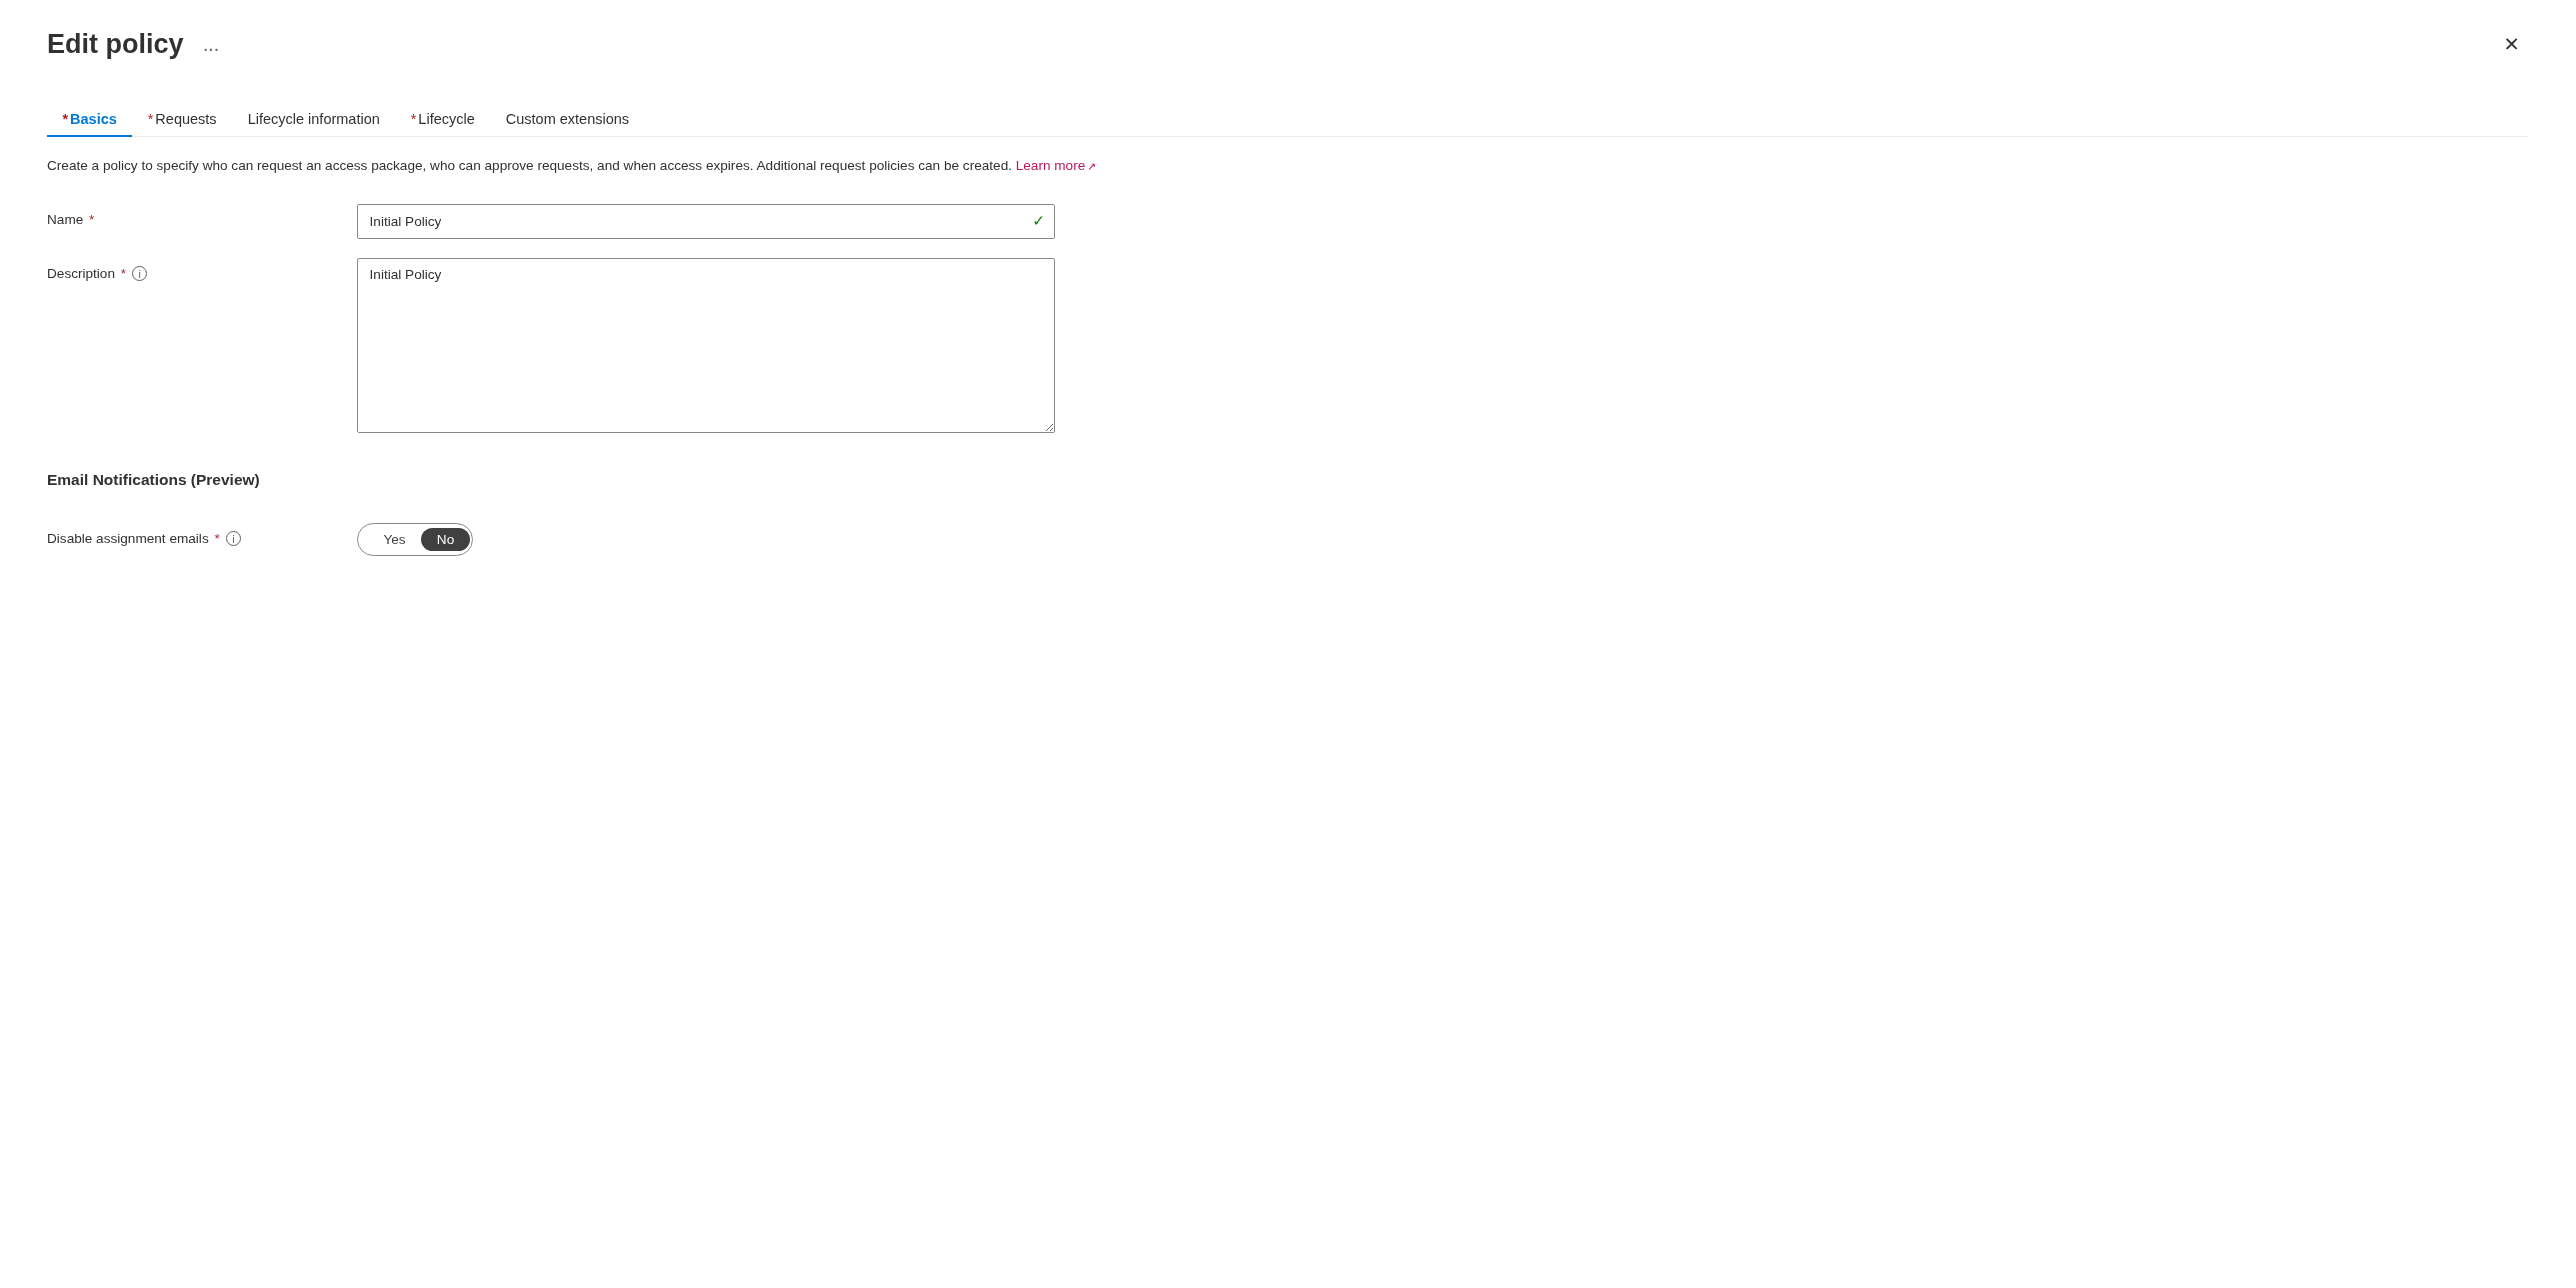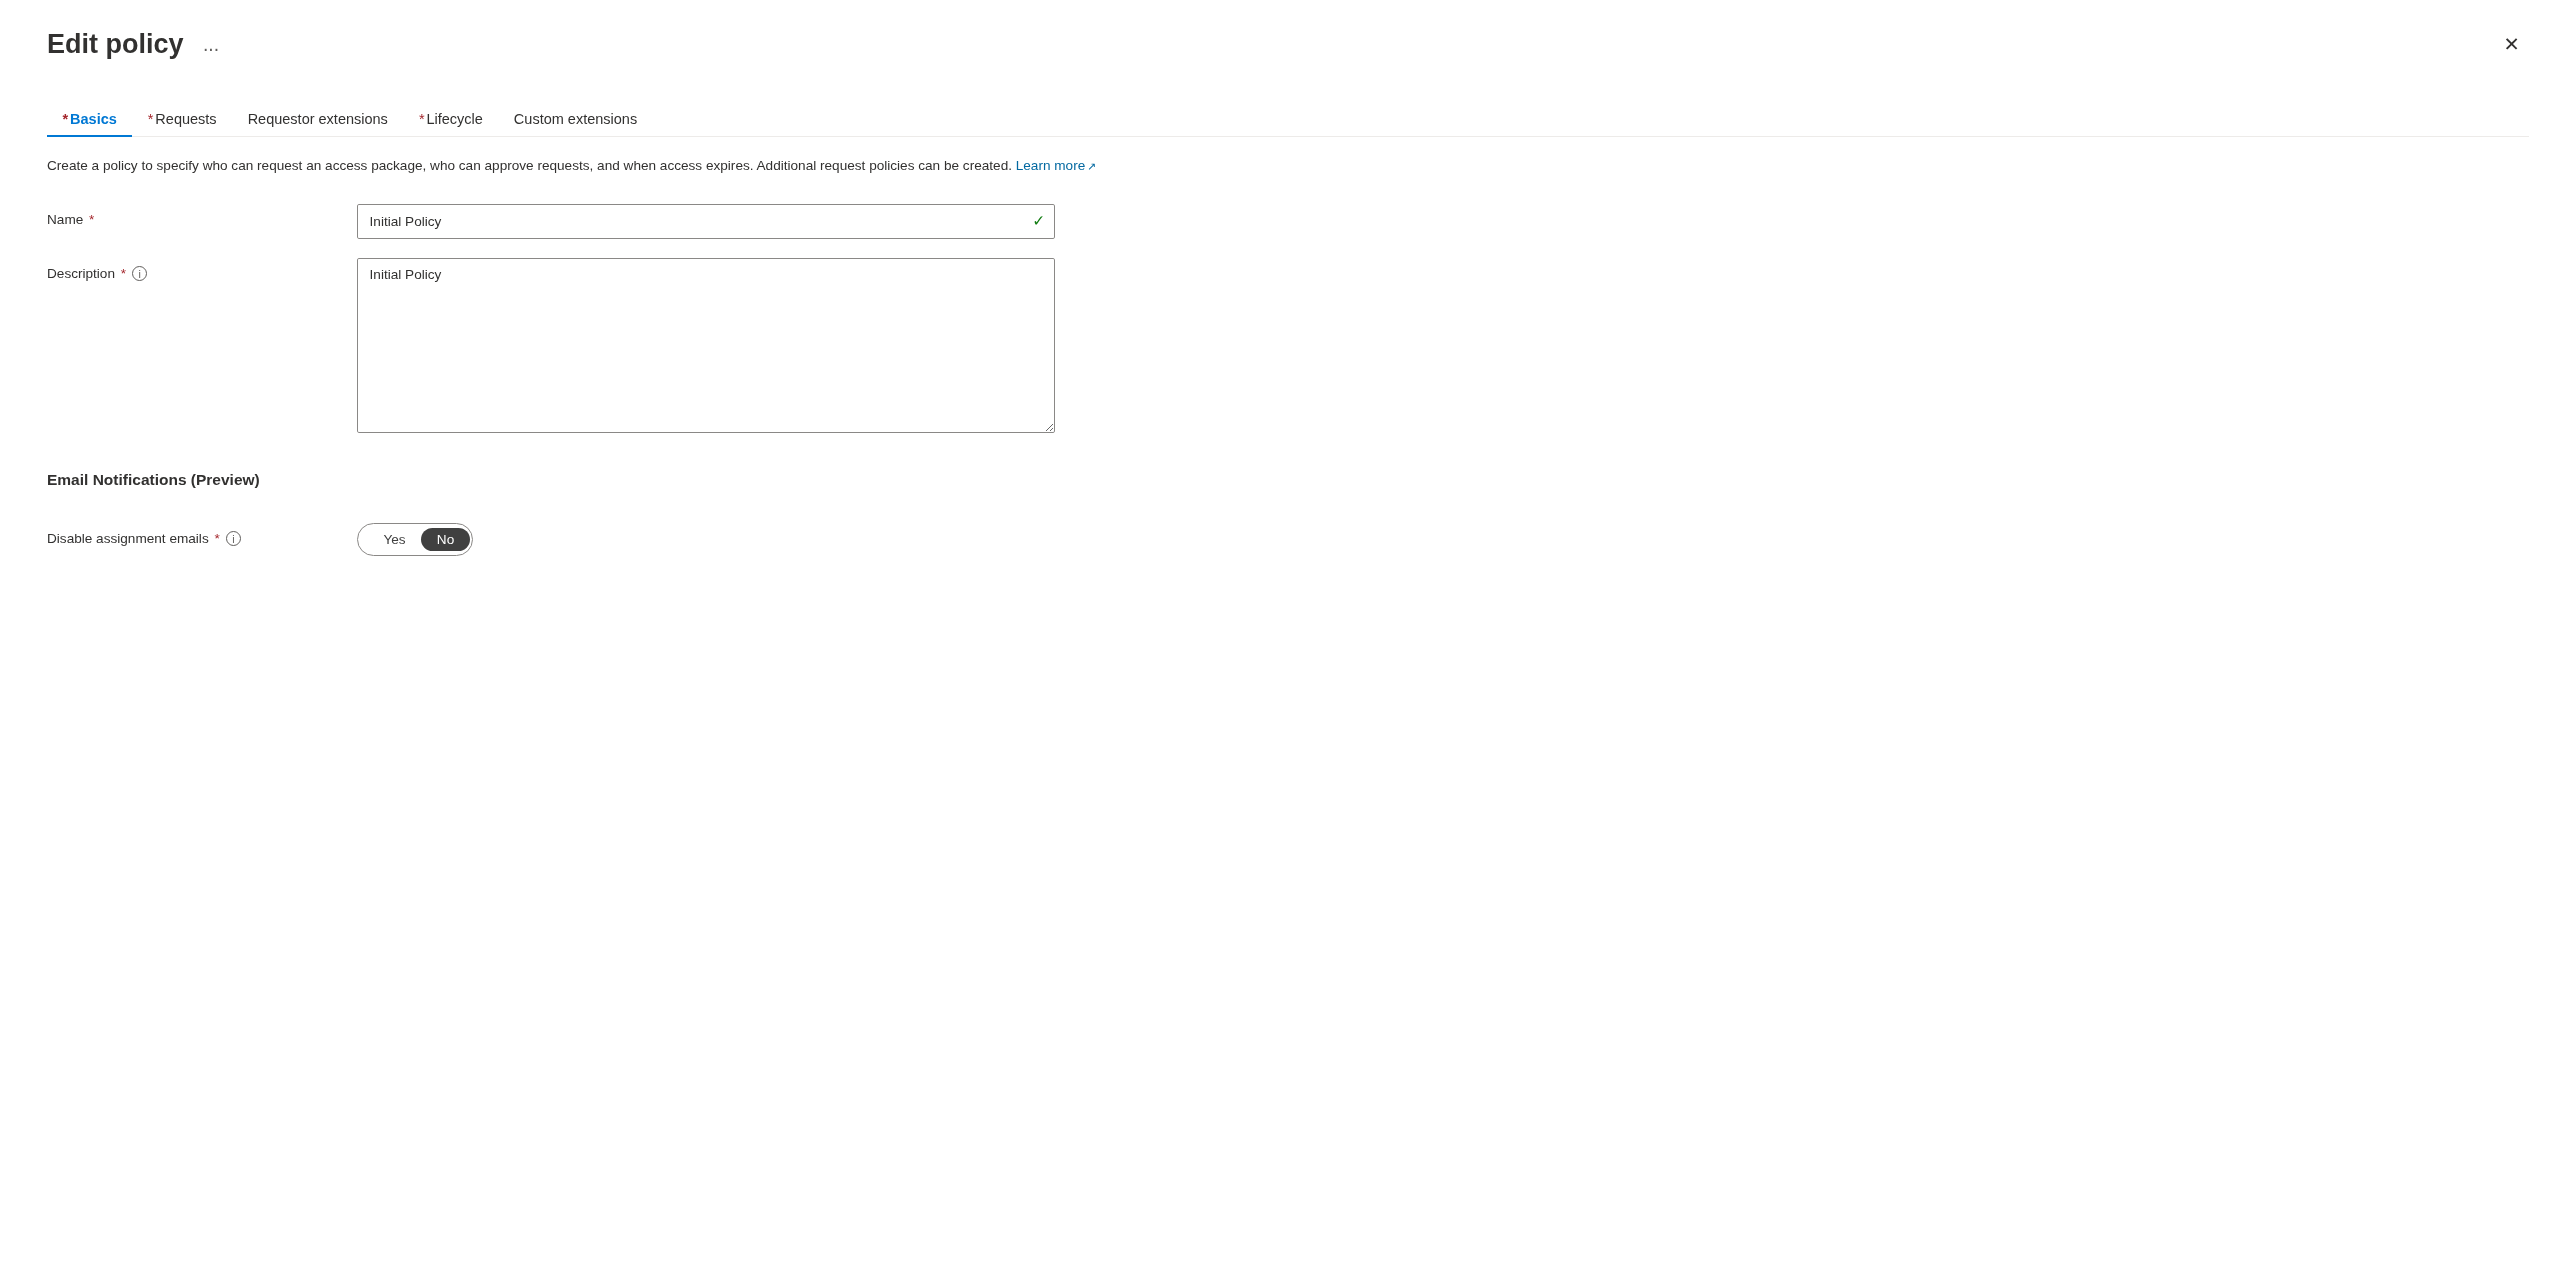--- a/index.html
+++ b/index.html
@@ -109,21 +109,21 @@
 
     
     .description-text {
       font-size: 13.6px;
       color: #323130;
       margin-bottom: 27px;
       line-height: 1.5;
     }
 
     .description-text .learn-more {
-      color: #0369a1;
+      color: #be185d;
       text-decoration: none;
       cursor: pointer;
     }
 
     .learn-more-icon {
       font-size: 10.7px;
       display: inline-block;
       margin-left: 1.9px;
     }
 
@@ -279,21 +279,21 @@
   </div>
 
   <div class="tabs">
     <div class="tab active">
       <span class="required-star">*</span><span>Basics</span>
     </div>
     <div class="tab">
       <span class="required-star">*</span><span>Requests</span>
     </div>
     <div class="tab">
-      <span>Requestor extensions</span>
+      <span>Lifecycle information</span>
     </div>
     <div class="tab">
       <span class="required-star">*</span><span>Lifecycle</span>
     </div>
     <div class="tab">
       <span>Custom extensions</span>
     </div>
   </div>
 
   <div class="description-text">

